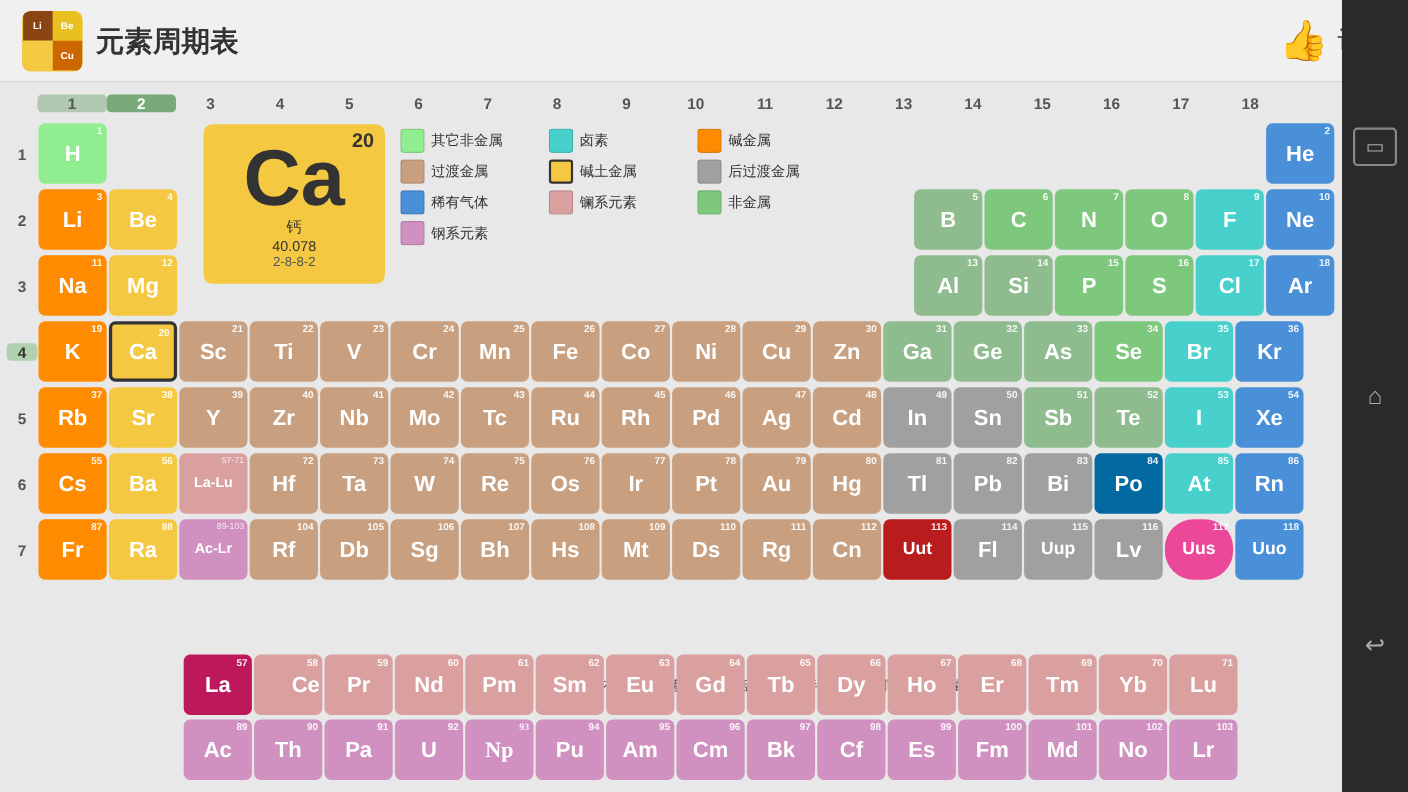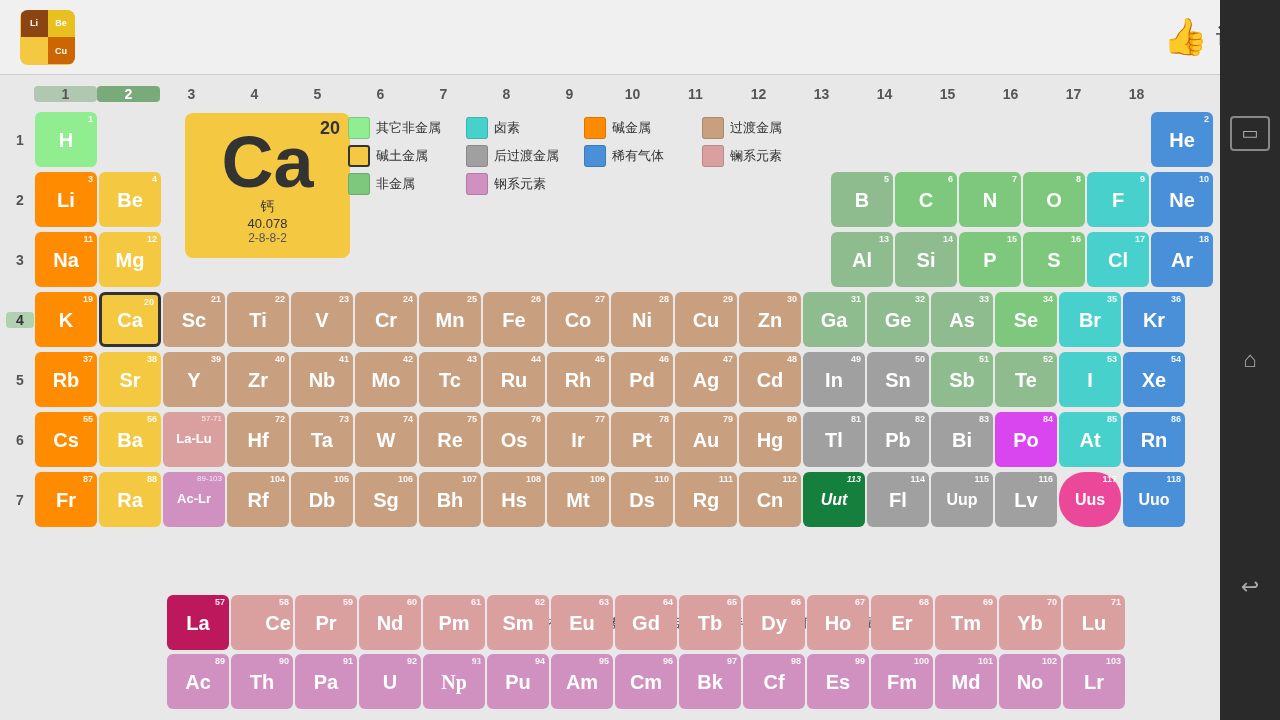--- a/index.html
+++ b/index.html
@@ -198,25 +198,25 @@
       color: #333;
     }
     #featured-element .feat-config {
       font-size: 12px;
       color: #555;
     }
 
     
     #legend {
       position: absolute;
-      left: 348px;
+      left: 364px;
       top: 42px;
       display: grid;
-      grid-template-columns: 1fr 1fr 1fr 1fr;
-      gap: 6px 25px;
+      grid-template-columns: 1fr 1fr 1fr;
+      gap: 6px 42px;
       z-index: 10;
     }
     .legend-item {
       display: flex;
       align-items: center;
       gap: 6px;
       font-size: 13px;
       color: #333;
     }
     .legend-color {
@@ -261,20 +261,21 @@
 </head>
 <body>
 
 <div id="header">
   <div id="app-icon">
     <div class="icon-cell icon-li">Li</div>
     <div class="icon-cell" style="background:#e8c020">Be</div>
     <div class="icon-cell" style="background:#f5c842"></div>
     <div class="icon-cell icon-cu">Cu</div>
   </div>
+  <span id="app-title">元素周期表</span>
   <div id="rate-section">
     <span id="thumb-icon">👍</span>
     <span id="rate-label">评价</span>
   </div>
 </div>
 
 <div id="right-sidebar">
   <div class="sidebar-btn">▭</div>
   <div class="sidebar-btn home">⌂</div>
   <div class="sidebar-btn back">↩</div>
@@ -655,21 +656,21 @@
         <span class="symbol">Tl</span>
       </div>
       <div class="element-cell" style="background:#a0a0a0;">
         <span class="atomic-num">82</span>
         <span class="symbol">Pb</span>
       </div>
       <div class="element-cell" style="background:#a0a0a0;">
         <span class="atomic-num">83</span>
         <span class="symbol">Bi</span>
       </div>
-      <div class="element-cell" style="background:#d946ef;">
+      <div class="element-cell" style="background:#0369a1;">
         <span class="atomic-num">84</span>
         <span class="symbol">Po</span>
       </div>
       <div class="element-cell" style="background:#48d1cc;">
         <span class="atomic-num">85</span>
         <span class="symbol">At</span>
       </div>
       <div class="element-cell c-noble">
         <span class="atomic-num">86</span>
         <span class="symbol">Rn</span>
@@ -719,21 +720,21 @@
         <span class="symbol">Ds</span>
       </div>
       <div class="element-cell c-transition">
         <span class="atomic-num">111</span>
         <span class="symbol">Rg</span>
       </div>
       <div class="element-cell c-transition">
         <span class="atomic-num">112</span>
         <span class="symbol">Cn</span>
       </div>
-      <div class="element-cell" style="background:#15803d;font-style:italic;">
+      <div class="element-cell" style="background:#b91c1c;">
         <span class="atomic-num">113</span>
         <span class="symbol" style="font-size:16px;">Uut</span>
       </div>
       <div class="element-cell" style="background:#a0a0a0;">
         <span class="atomic-num">114</span>
         <span class="symbol">Fl</span>
       </div>
       <div class="element-cell" style="background:#a0a0a0;">
         <span class="atomic-num">115</span>
         <span class="symbol" style="font-size:16px;">Uup</span>

